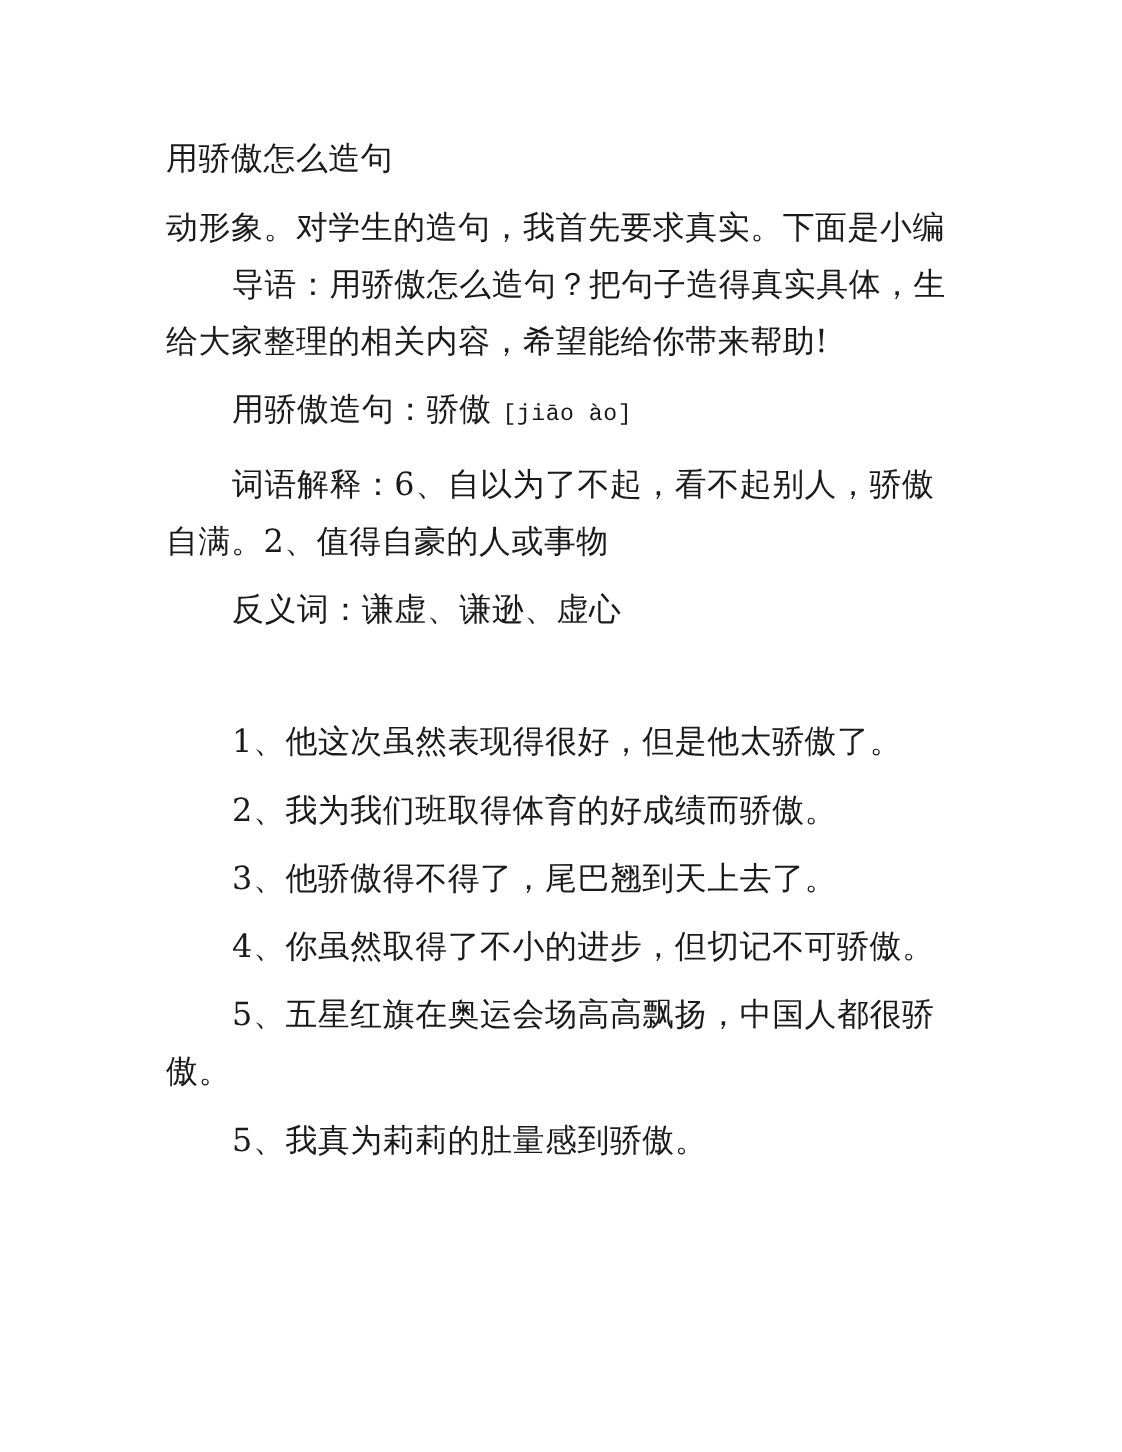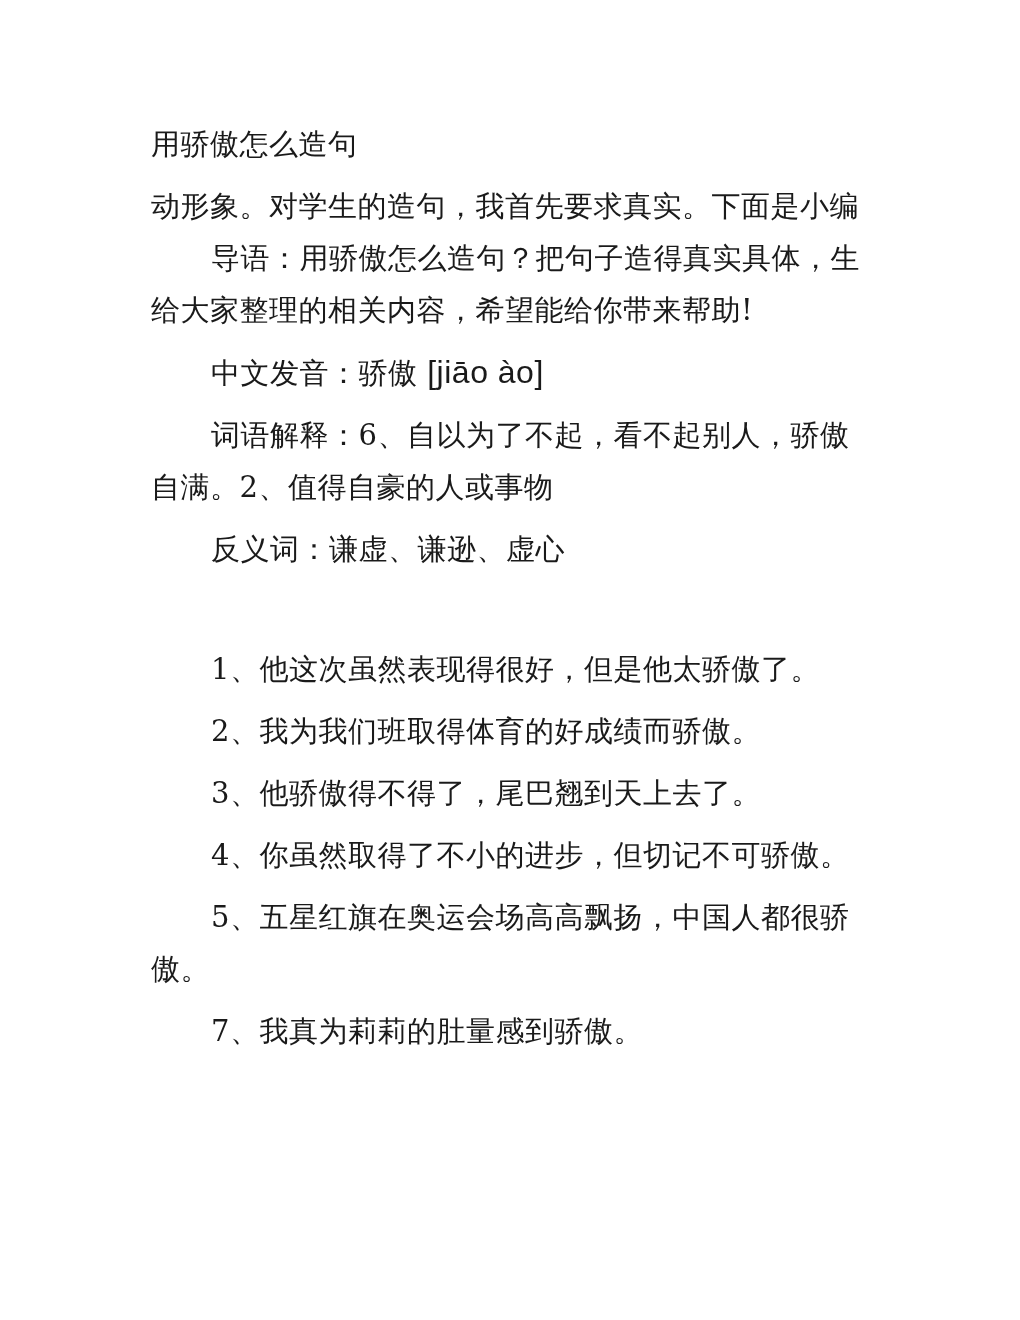--- a/index.html
+++ b/index.html
@@ -33,38 +33,38 @@
       letter-spacing: 0.5px;
     }
     .line {
       white-space: nowrap;
       display: block;
     }
     .title { margin-bottom: 10px; }
     .para { margin-bottom: 10px; }
     .indent { padding-left: 60px; }
     .gap-large { height: 58px; }
-    .mono { font-family: Liberation Sans, sans-serif; font-size: 32px; }
+    .mono { font-family: Liberation Mono, monospace; font-size: 21px; }
   </style>
 </head>
 <body>
 
 <div class="page">
   <div class="content">
 
     <div class="line title">用骄傲怎么造句</div>
 
     <div class="para">
       <span class="line">动形象。对学生的造句，我首先要求真实。下面是小编</span>
       <span class="line indent">导语：用骄傲怎么造句？把句子造得真实具体，生</span>
       <span class="line">给大家整理的相关内容，希望能给你带来帮助!</span>
     </div>
 
     <div class="para line indent">
-      <span>中文发音：骄傲</span>
+      <span>用骄傲造句：骄傲</span>
       <span class="mono">[jiāo ào]</span>
     </div>
 
     <div class="para">
       <span class="line indent">词语解释：6、自以为了不起，看不起别人，骄傲</span>
       <span class="line">自满。2、值得自豪的人或事物</span>
     </div>
 
     <div class="para line indent">反义词：谦虚、谦逊、虚心</div>
 
@@ -81,17 +81,17 @@
       <span class="line indent">3、他骄傲得不得了，尾巴翘到天上去了。</span>
     </div>
     <div class="para">
       <span class="line indent">4、你虽然取得了不小的进步，但切记不可骄傲。</span>
     </div>
     <div class="para">
       <span class="line indent">5、五星红旗在奥运会场高高飘扬，中国人都很骄</span>
       <span class="line">傲。</span>
     </div>
     <div class="para">
-      <span class="line indent">7、我真为莉莉的肚量感到骄傲。</span>
+      <span class="line indent">5、我真为莉莉的肚量感到骄傲。</span>
     </div>
 
   </div>
 </div>
 
 </body></html>

